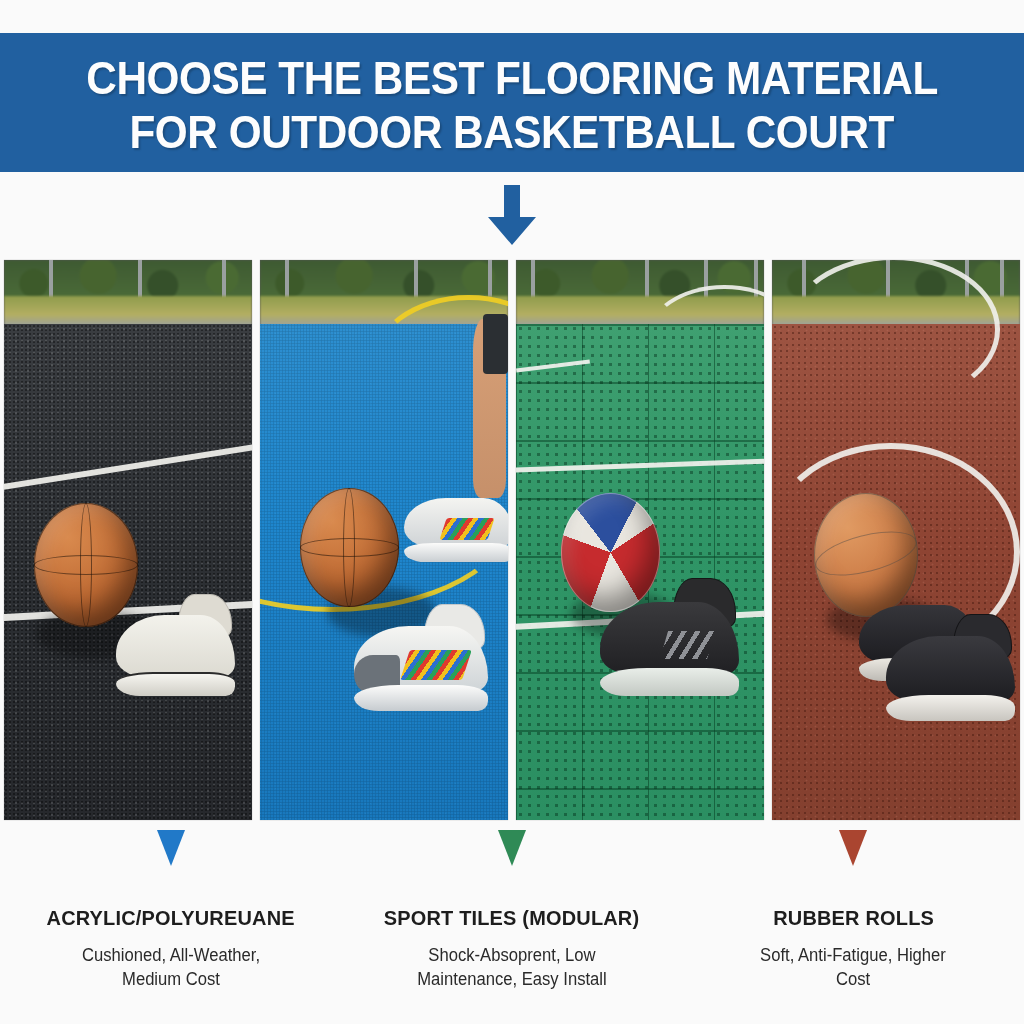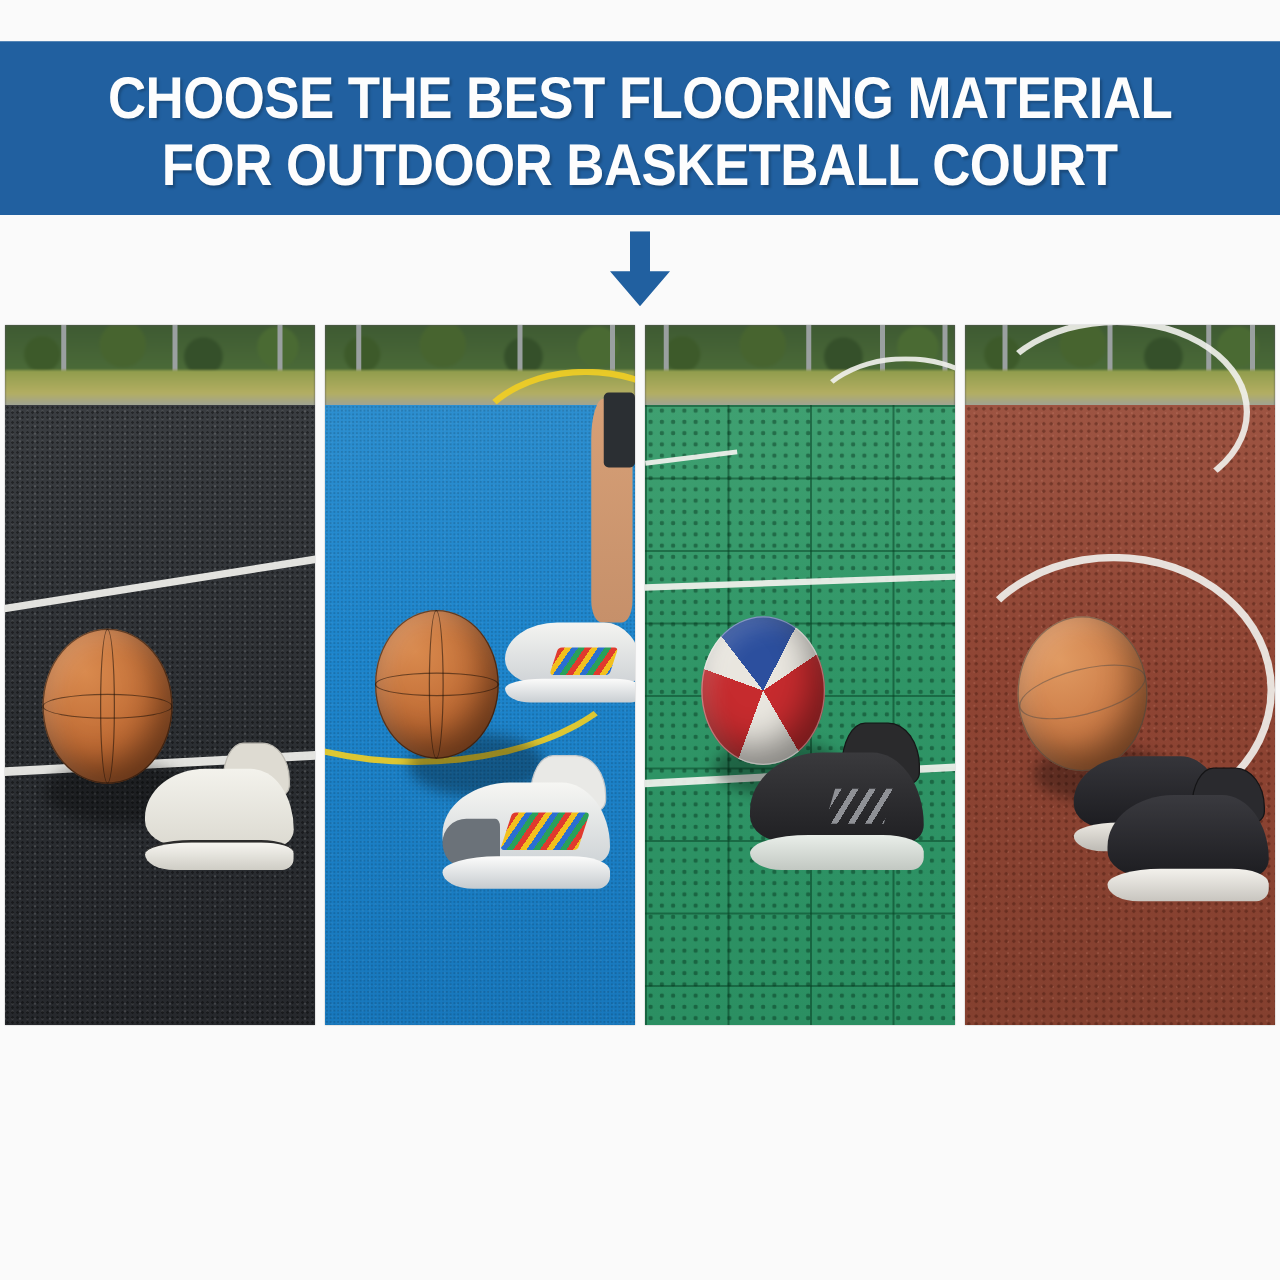--- a/index.html
+++ b/index.html
@@ -426,16 +426,31 @@
         <div class="shoe-sole" style="background:linear-gradient(#f3f1ec,#c8c5bf);"></div>
       </div>
     </div>
   </div>
 
 </div>
 
 <div id="footer">
 
 
-
-
+  <div class="footer-col">
+    <div class="marker" style="border-top:36px solid #2179c8;"></div>
+    <div class="col-title">ACRYLIC/POLYUREUANE</div>
+    <div class="col-desc">Cushioned, All-Weather, Medium Cost</div>
+  </div>
+
+  <div class="footer-col">
+    <div class="marker" style="border-top:36px solid #2f8a56;"></div>
+    <div class="col-title">SPORT TILES (MODULAR)</div>
+    <div class="col-desc">Shock-Absoprent, Low Maintenance, Easy Install</div>
+  </div>
+
+  <div class="footer-col">
+    <div class="marker" style="border-top:36px solid #aa4530;"></div>
+    <div class="col-title">RUBBER ROLLS</div>
+    <div class="col-desc">Soft, Anti-Fatigue, Higher Cost</div>
+  </div>
 
 </div>
 
 </body></html>

